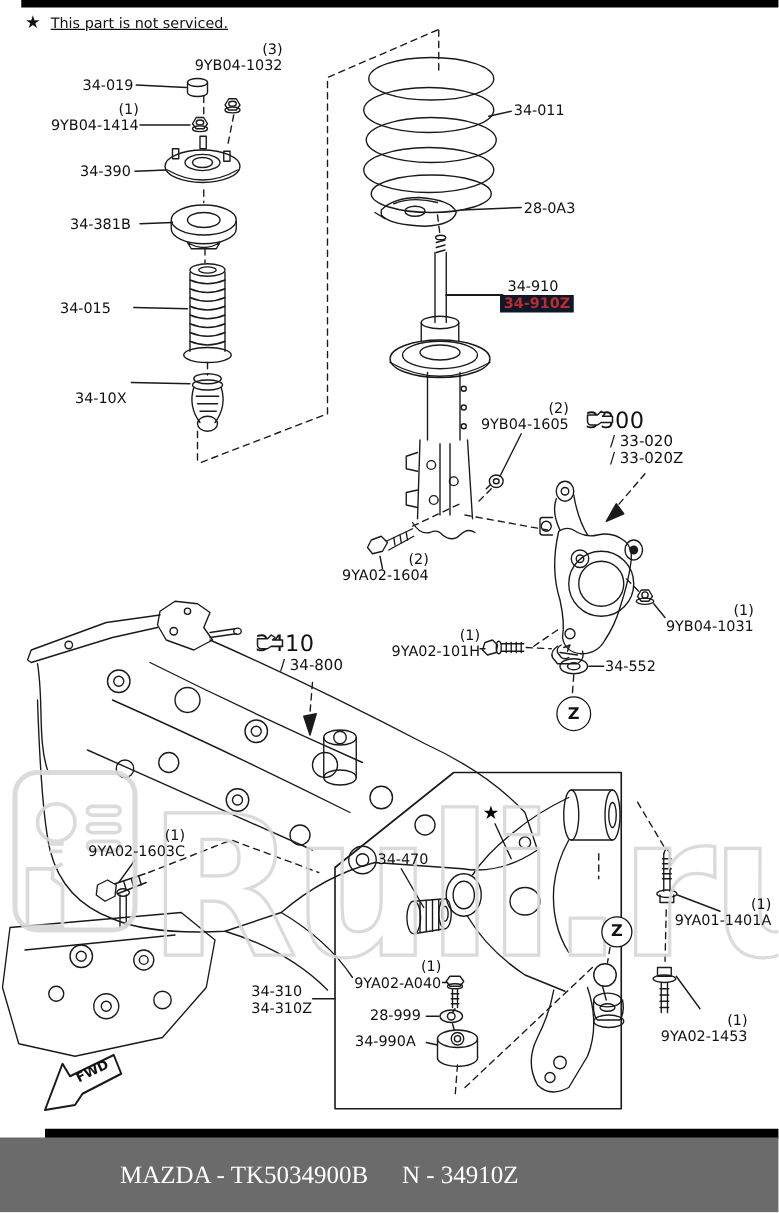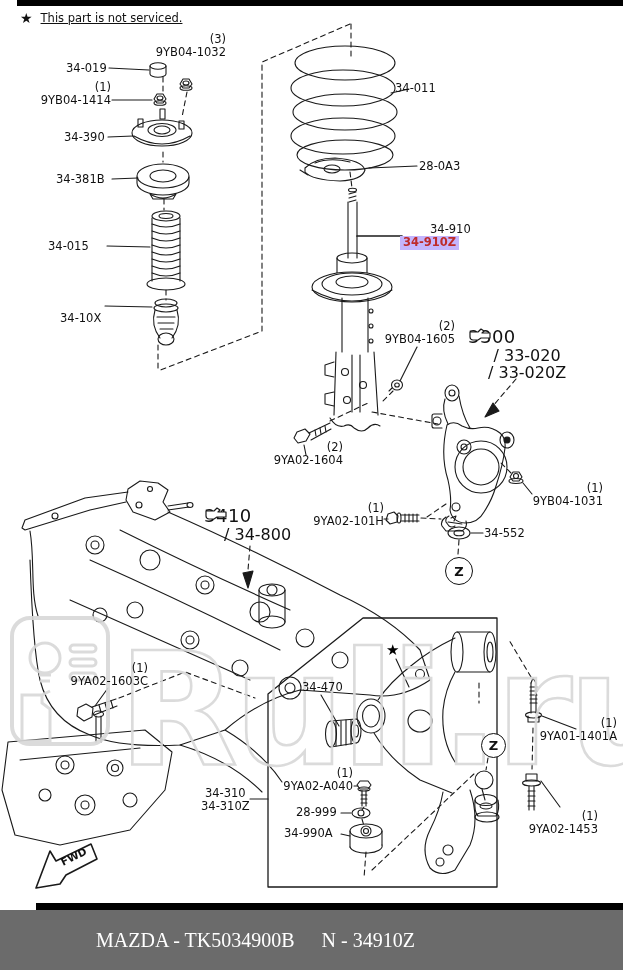--- a/index.html
+++ b/index.html
@@ -1,23 +1,23 @@
 <!DOCTYPE html>
 <html><head>
 <meta charset="utf-8">
 <style>
   html,body{margin:0;padding:0;background:#fff;}
   #page{position:relative;width:623px;height:970px;background:#fff;overflow:hidden;
         font-family:"DejaVu Sans",sans-serif;color:#111;}
   .bar{position:absolute;background:#000;}
   svg{position:absolute;left:0;top:0;}
-  .lbl{position:absolute;font-size:11.5px;line-height:1.1;white-space:nowrap;color:#111;text-align:center;}
+  .lbl{position:absolute;font-size:11.5px;line-height:1.1;white-space:nowrap;color:#111;}
   .lbl.r{text-align:right;}
   .big{font-size:18px;letter-spacing:.5px;}
-  .subref{font-size:16px;margin-left:20px;}
+  .subref{font-size:12px;margin-left:20px;}
   .refrow{display:flex;align-items:center;gap:5px;}
   .hl{display:inline-block;padding:0 3px 1px 3px;font-weight:bold;}
   .zmark{position:absolute;border:1.4px solid #111;border-radius:50%;
          display:flex;align-items:center;justify-content:center;
          font-size:13px;font-weight:bold;background:#fff;}
   .star{position:absolute;font-size:15px;color:#000;}
   #note{position:absolute;left:20px;top:10px;display:flex;gap:8px;align-items:center;}
   #note .ns{font-size:14px;}
   #note .nt{font-size:11.5px;text-decoration:underline;}
   #footer{position:absolute;left:0;top:910px;width:623px;height:60px;
@@ -381,25 +381,25 @@
   </div>
   <div class="lbl" style="left:66px;top:62px">34-019</div>
   <div class="lbl r" style="left:36px;top:81px;width:75px">
     <div>(1)</div>
     <div>9YB04-1414</div>
   </div>
   <div class="lbl" style="left:64px;top:131px">34-390</div>
   <div class="lbl" style="left:56px;top:173px">34-381B</div>
   <div class="lbl" style="left:48px;top:240px">34-015</div>
   <div class="lbl" style="left:60px;top:312px">34-10X</div>
-  <div class="lbl" style="left:395px;top:82px">34-011</div>
+  <div class="lbl" style="left:411px;top:82px">34-011</div>
   <div class="lbl" style="left:419px;top:160px">28-0A3</div>
-  <div class="lbl" style="left:430px;top:223px">34-910</div>
+  <div class="lbl" style="left:406px;top:223px">34-910</div>
   <div class="lbl" style="left:400px;top:236px">
-    <span class="hl" id="hl-z" style="background: #c4b5fd; color: rgb(190, 43, 43);">34-910Z</span>
+    <span class="hl" id="hl-z" style="background: #0f172a; color: rgb(190, 43, 43);">34-910Z</span>
   </div>
   <div class="lbl r" style="left:383px;top:320px;width:72px">
     <div>(2)</div>
     <div>9YB04-1605</div>
   </div>
 
   <div class="lbl" style="left:468px;top:327px">
     <div class="refrow">
       <svg width="24" height="14" viewBox="0 0 24 14">
         <g stroke="#1a1a1a" fill="#fff" stroke-width="1.2" stroke-linejoin="round">

